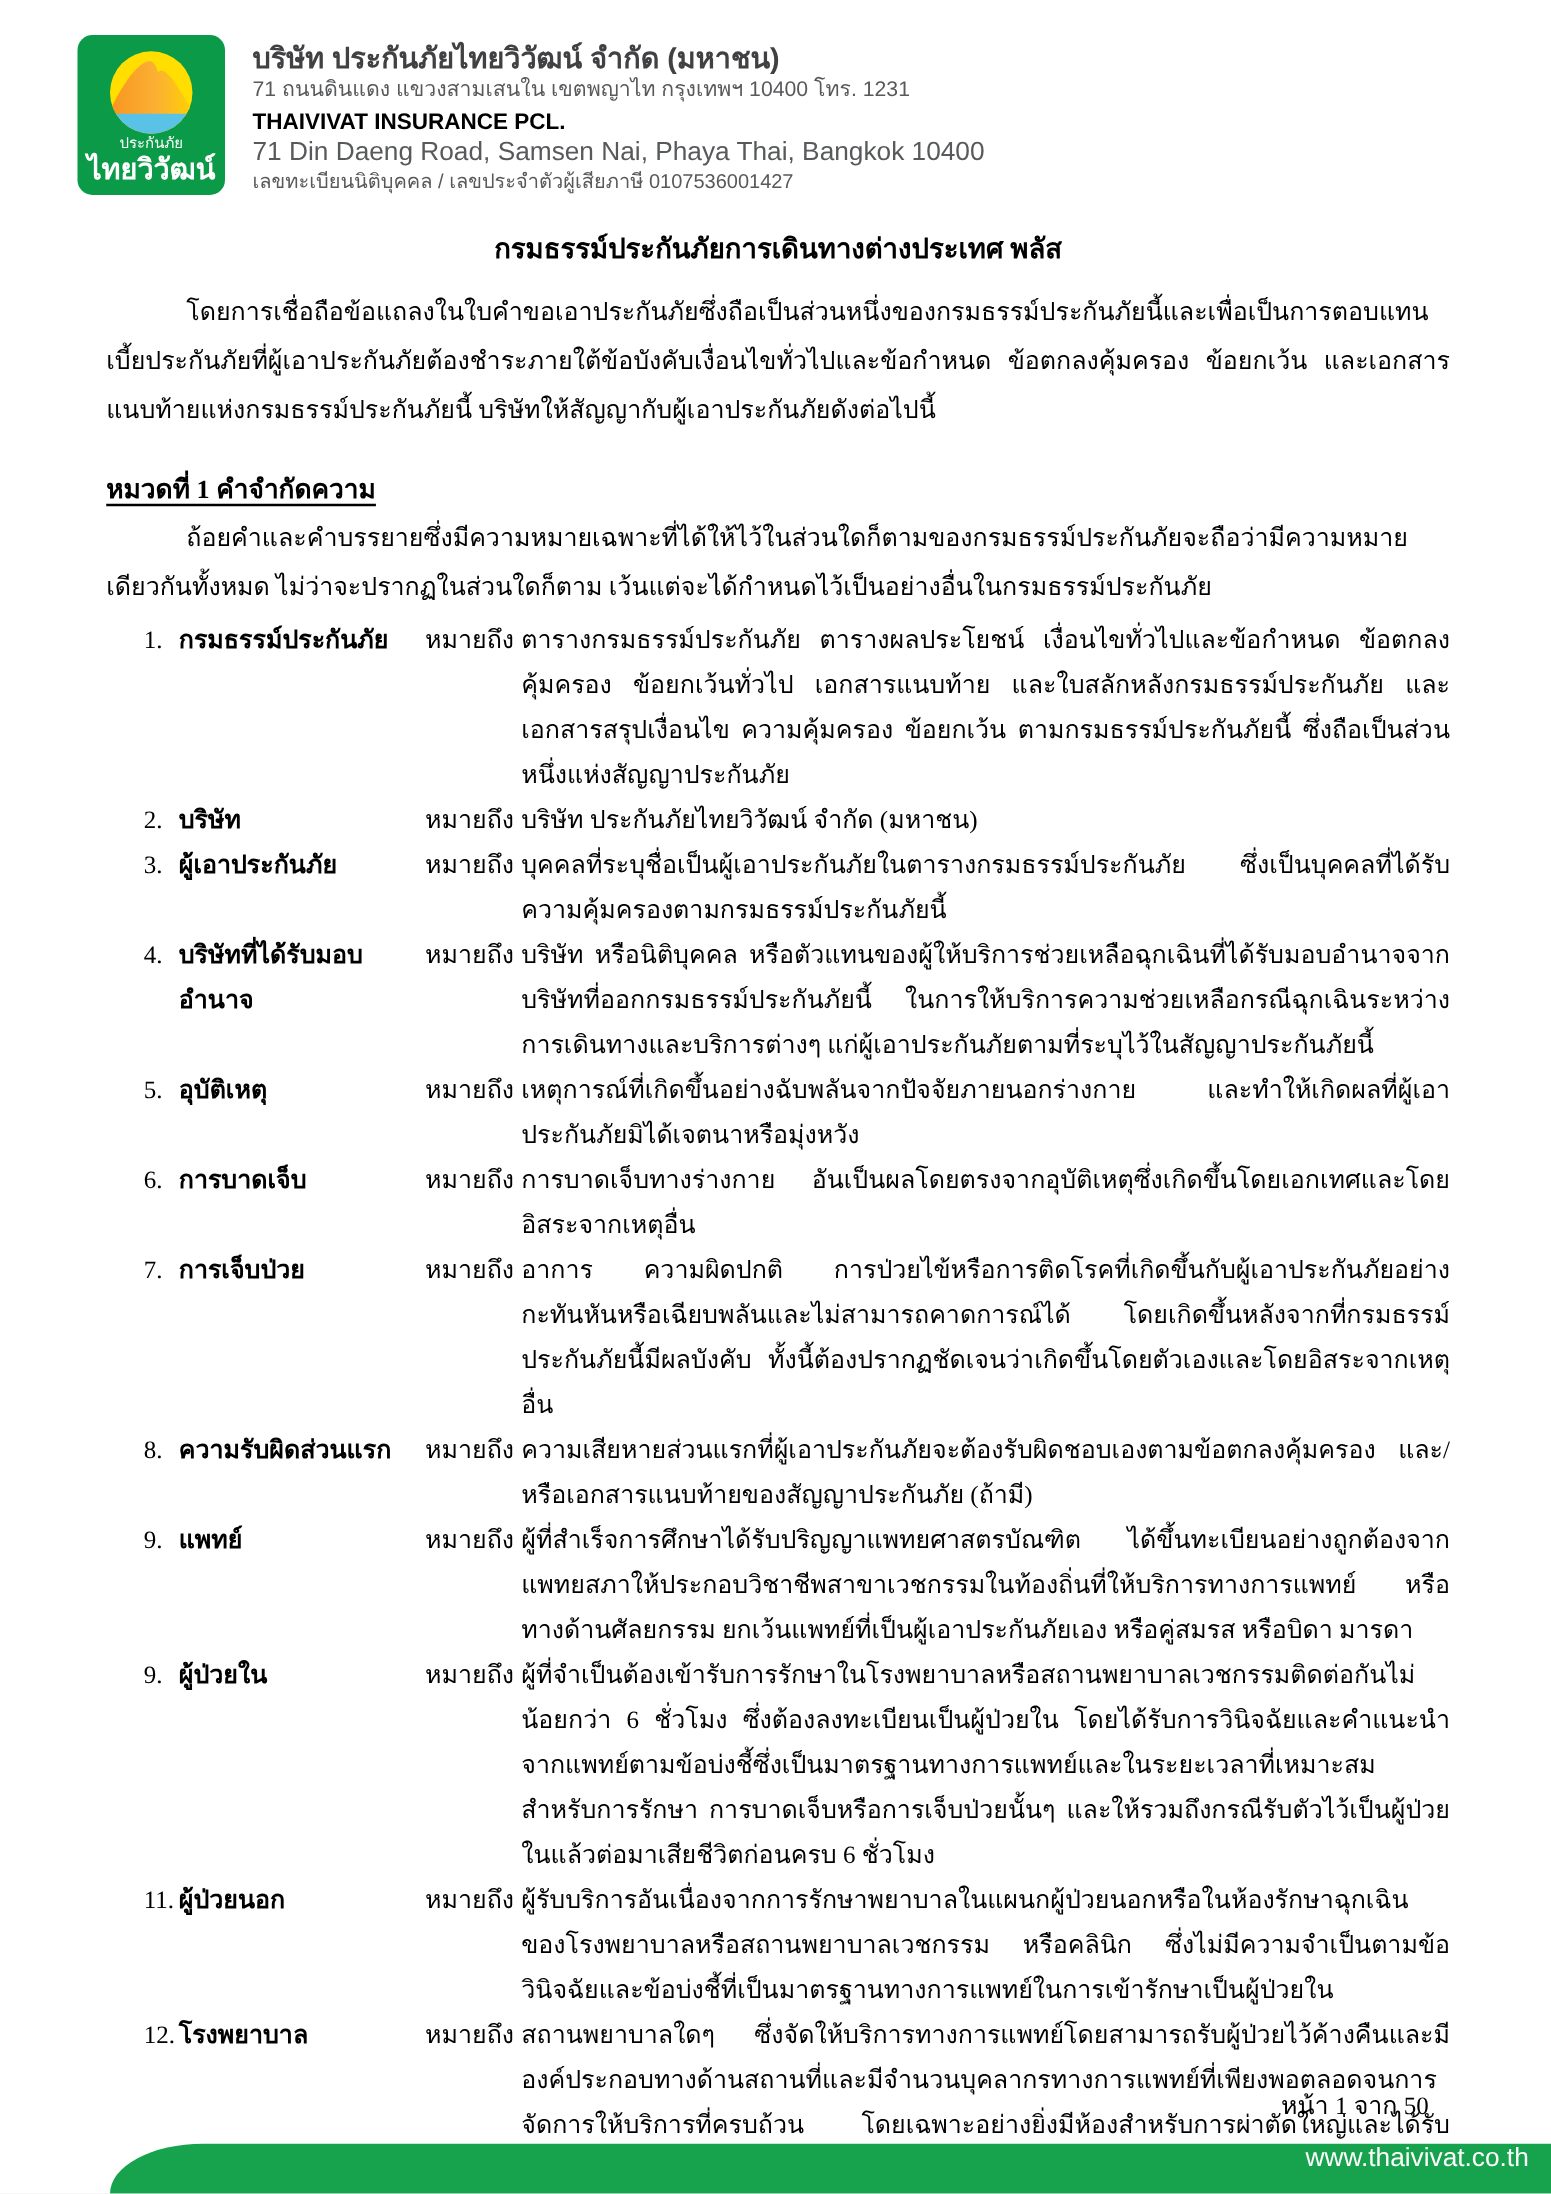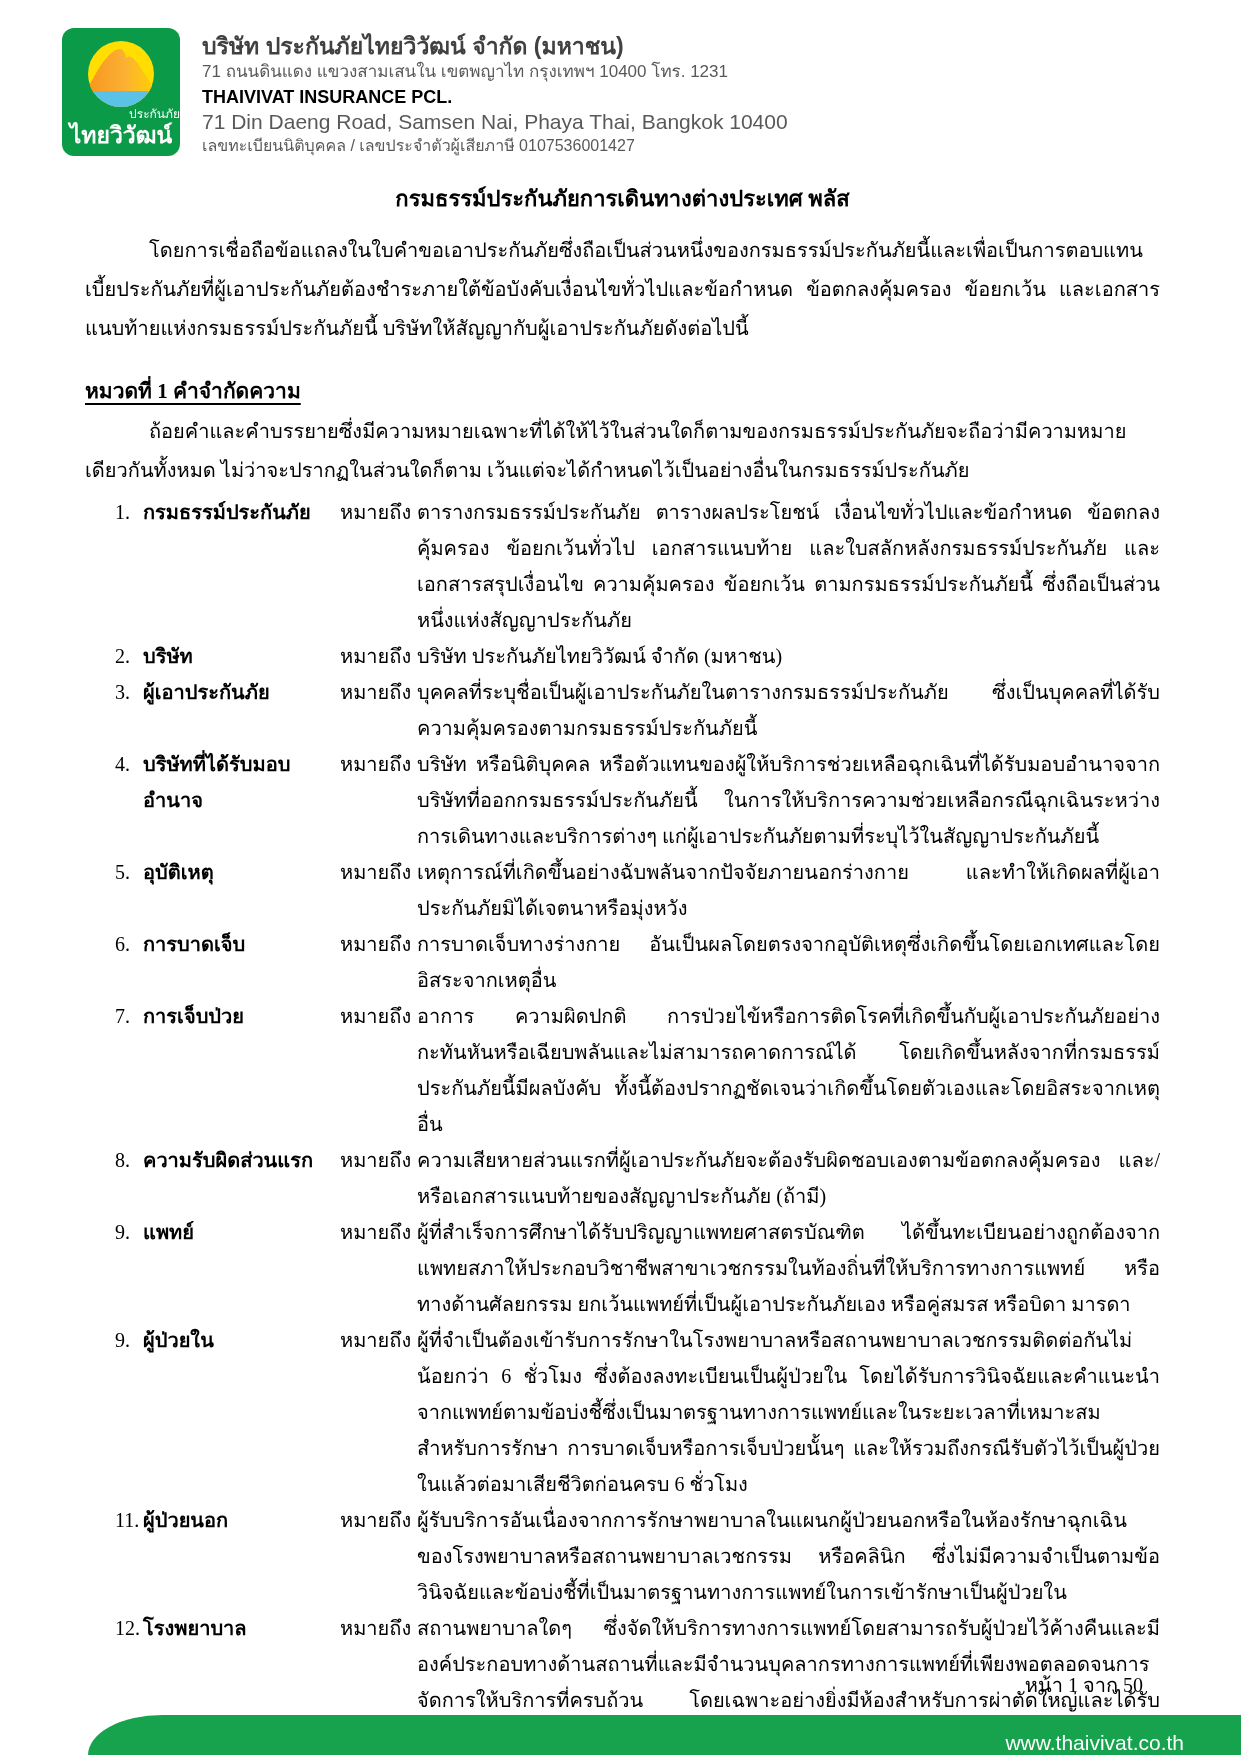--- a/index.html
+++ b/index.html
@@ -15,21 +15,21 @@
     position:absolute; top:28px; left:62px; right:62px;
     display:flex; gap:22px; align-items:flex-start;
     font-family:"Liberation Sans","DejaVu Sans",sans-serif;
   }
   .logo {
     width:118px; height:128px; border-radius:12px; flex:none;
     background:#0a9a48; position:relative;
   }
   .logo-emblem { position:absolute; top:10px; left:50%; transform:translateX(-50%); }
   .logo-sub {
-    position:absolute; bottom:36px; left:0; width:100%; text-align:right;
+    position:absolute; bottom:36px; left:0; width:100%; text-align:center;
     color:#fff; font-size:12px; line-height:12px;
   }
   .logo-name {
     position:absolute; bottom:8px; left:0; width:100%; text-align:center;
     color:#fff; font-size:23px; line-height:26px; font-weight:bold;
   }
   .company-info { padding-top:4px; }
   .company-th   { font-size:23px; font-weight:bold; color:#414042; line-height:28px; }
   .address-th   { font-size:17px; color:#58595b; line-height:24px; }
   .company-en   { font-size:18px; font-weight:bold; color:#000000; line-height:26px; }
@@ -66,22 +66,22 @@
   .def-keyword { }
   .def-text { text-align:justify; }
 
   
   .page-number {
     position:absolute; right:98px; bottom:58px; font-size:20px; line-height:24px;
   }
   .footer-bar {
     position:absolute; left:88px; right:0; bottom:0; height:40px;
     background:#17a24e; border-top-left-radius:78px 42px;
-    display:flex; align-items:flex-end; justify-content:flex-end;
-    padding-right:57px;
+    display:flex; align-items:flex-start; justify-content:flex-end;
+    padding-right:18px;
     font-family:"Liberation Sans","DejaVu Sans",sans-serif;
   }
   .footer-url { color:#ffffff; font-size:21px; }
 </style>
 </head>
 <body>
 
 <div class="page">
 
   <div class="header">

